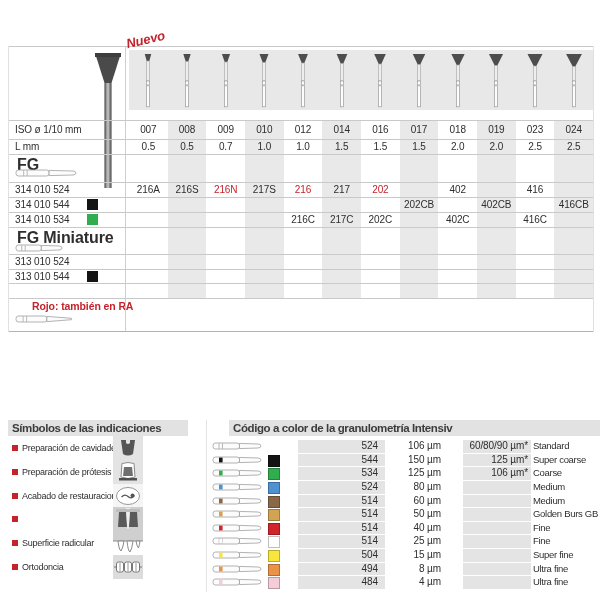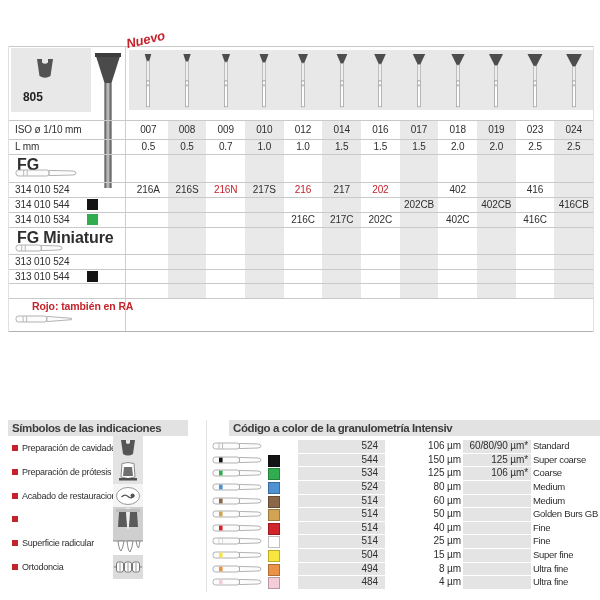--- a/index.html
+++ b/index.html
@@ -34,38 +34,32 @@
   .panel-divider{position:absolute;left:206px;top:420px;width:1px;height:172px;background:#e3e3e3;}
   .symrow{position:absolute;left:8px;width:196px;height:24px;}
   .symrow .bullet{position:absolute;left:4px;top:9px;width:6px;height:6px;background:#c4232b;}
   .symrow .symlabel{position:absolute;left:14px;top:0;line-height:24px;font-size:9px;letter-spacing:-0.25px;white-space:nowrap;}
   .symrow .symicon{position:absolute;left:105px;top:0;width:30px;height:24px;line-height:0;}
   .gritrow{position:absolute;left:210px;width:382px;height:13.6px;font-size:10px;}
   .gritrow .gcell{position:absolute;top:0;height:12.6px;line-height:12.6px;box-sizing:border-box;white-space:nowrap;}
   .g-bur{left:2px;top:1px;line-height:0;}
   .g-swatch{position:absolute;left:58px;top:1px;width:10px;height:10px;border:1px solid rgba(0,0,0,0.25);}
   .g-code{left:88px;width:87px;background:#e4e4e4;text-align:right;padding-right:7px;}
-  .g-grain{left:176px;width:76px;text-align:right;padding-right:1px;}
+  .g-grain{left:176px;width:76px;text-align:right;padding-right:21px;}
   .g-note{left:253px;width:68px;background:#e4e4e4;text-align:right;padding-right:3px;}
   .g-name{left:323px;width:59px;text-align:left;font-size:9.5px;letter-spacing:-0.3px;}
 </style>
 </head>
 <body>
 
 <div class="page">
 
   <div class="nuevo">Nuevo</div>
 
   <div class="toptable" id="toptable">
-    <div class="leftbox">
-      <svg width="28" height="26" viewBox="0 0 28 26" style="position:absolute;left:20px;top:8px">
-        <path d="M6 3 L11 3 L11 6.5 Q14 9 17 6.5 L17 3 L22 3 L19.5 20 Q14 23.5 8.5 20 Z" fill="#535353"></path>
-      </svg>
-      <div class="model">805</div>
-    </div>
 
     <div class="band" id="band">
         <div class="burwrap" style="left: 8.3px;"><svg width="22" height="56" viewBox="0 0 22 56">
     <polygon points="7.75,2 14.25,2 12.3,9 9.7,9" fill="#4d4d4d"></polygon>
     <rect x="9.8" y="9" width="2.4" height="20" fill="#fdfdfd" stroke="#9b9b9b" stroke-width="0.7"></rect>
     <rect x="9.4" y="29" width="3.2" height="4" fill="#fdfdfd" stroke="#9b9b9b" stroke-width="0.7"></rect>
     <rect x="9.6" y="33.8" width="2.8" height="21" fill="#fdfdfd" stroke="#9b9b9b" stroke-width="0.7"></rect>
   </svg></div>
         <div class="burwrap" style="left: 46.9667px;"><svg width="22" height="56" viewBox="0 0 22 56">
     <polygon points="7.325,2 14.675,2 12.3,9.5 9.7,9.5" fill="#4d4d4d"></polygon>

